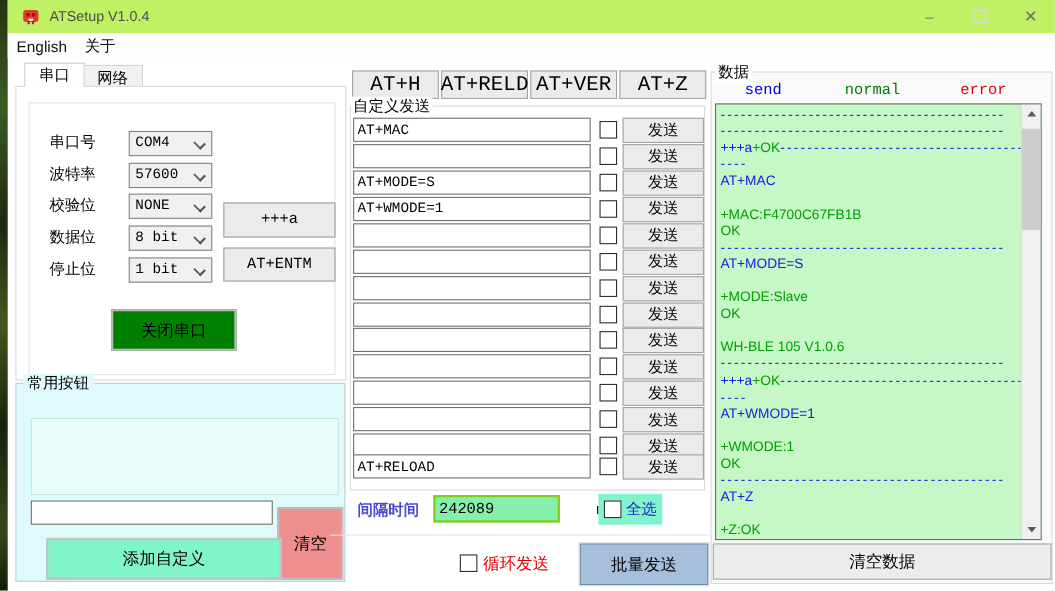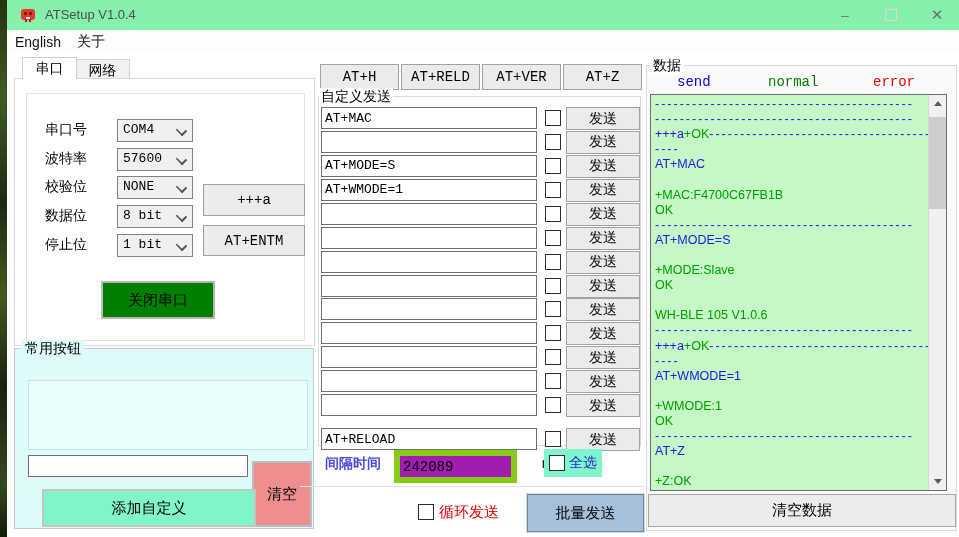--- a/index.html
+++ b/index.html
@@ -6,21 +6,21 @@
   body{width:959px;height:537px;position:relative;background:#ffffff;overflow:hidden;
        font-family:"Liberation Sans","DejaVu Sans",sans-serif;color:#000;}
   .mono{font-family:"Liberation Mono","DejaVu Sans Mono",monospace;}
   .abs{position:absolute;}
 
   
   #strip{left:0;top:0;width:7px;height:537px;
     background:linear-gradient(180deg,#24330f 0%,#3e5a24 18%,#1b2a10 38%,#41591f 55%,#16230c 72%,#35491d 90%,#101b08 100%);}
 
   
-  #titlebar{left:7px;top:0;width:952px;height:30px;background:#86efac;}
+  #titlebar{left:7px;top:0;width:952px;height:30px;background:#bef264;}
   #app-icon{left:13px;top:7px;width:16px;height:16px;}
   #app-title{left:38px;top:7px;font-size:13px;color:#4d4d4d;}
   .tb-btn{top:0;width:46px;height:30px;display:flex;align-items:center;justify-content:center;color:#7a7a7a;font-size:14px;}
   #btn-min{left:815px;}
   #btn-max{left:861px;}
   #btn-close{left:907px;color:#6e6e6e;font-size:15px;}
   #max-glyph{width:10px;height:10px;border:1px solid #d9d9d9;}
 
   
   #menubar{left:7px;top:30px;width:952px;height:23px;background:#fdfdfd;}
@@ -47,32 +47,32 @@
   
   #commonbox{left:14px;top:348px;width:298px;height:179px;background:#defafa;border:1px solid #c9c9c9;}
   #commonbox-label{left:21px;top:340px;background:#defafa;padding:0 4px;font-size:14px;z-index:2;}
   #common-list{left:28px;top:380px;width:278px;height:68px;background:#e9fdfd;border:1px solid #c5e4e4;}
   #common-input{left:28px;top:455px;width:212px;height:20px;border:1px solid #6f6f6f;background:#fff;font-size:14px;padding:0 3px;}
   #btn-clear{left:252px;top:461px;width:56px;height:62px;background:#ee8e8e;border:2px solid #bcbcbc;font-size:15px;}
   #btn-add-custom{left:31px;top:489px;width:210px;height:34px;background:#80f5c8;border:2px solid #c4c4c4;font-size:15px;margin-left:11px;}
 
   
   #quick-buttons{left:320px;top:64px;width:322px;height:24px;}
-  .qbtn{position:absolute;top:0;width:77px;height:24px;background:#ebebeb;border:1px solid #a2a2a2;display:flex;align-items:center;justify-content:center;font-size:14px;}
+  .qbtn{position:absolute;top:0;width:77px;height:24px;background:#ebebeb;border:1px solid #a2a2a2;display:flex;align-items:center;justify-content:center;font-size:19px;}
   #customsend-box{left:318px;top:96px;width:321px;height:348px;border:1px solid #dadada;}
   #customsend-label{left:319px;top:88px;background:#fff;padding:0 2px;font-size:14px;z-index:2;}
   #cs-rows{left:321px;top:107px;width:318px;height:336px;}
   .cs-row{position:absolute;left:0;width:318px;height:22px;}
   .cs-input{position:absolute;left:0;top:0;width:208px;height:18px;border:1px solid #6f6f6f;font-size:13px;padding:1px 3px;background:#fff;}
   .cb{position:absolute;width:14px;height:14px;background:#fff;border:1px solid #2e2e2e;}
   .cs-cb{left:224px;top:3px;}
   .cs-send{position:absolute;left:245px;top:0;width:72px;height:21px;background:#ebebeb;border:1px solid #a2a2a2;display:flex;align-items:center;justify-content:center;font-size:14px;}
 
   #interval-label{left:325px;top:455px;font-size:14px;font-weight:bold;color:#4a4ad6;}
-  #interval-input{left:394px;top:450px;width:105px;height:21px;background:#a21caf;border:6px solid #84cc16;font-size:14px;padding:0 3px;}
+  #interval-input{left:394px;top:450px;width:105px;height:21px;background:#86efac;border:2px solid #84cc16;font-size:14px;padding:0 3px;}
   #interval-ms{left:514px;top:456px;font-size:14px;padding-left:28px;}
   #select-all{left:544px;top:449px;width:58px;height:28px;background:#80f5cd;}
   #select-all .cb{left:5px;top:6px;}
   #select-all-label{position:absolute;left:25px;top:5px;font-size:14px;color:#2525c4;}
   #sep-line{left:300px;top:486px;width:345px;height:1px;background:#e4e4e4;}
   #loop-cb{left:418px;top:504px;}
   #loop-label{left:439px;top:503px;font-size:15px;color:#e60000;}
   #btn-batch{left:527px;top:494px;width:115px;height:36px;background:#a6bfda;border:1px solid #6e87a0;outline:1px solid #dadada;font-size:15px;}
 
   
@@ -243,21 +243,21 @@
     <div class="cs-row" style="top: 263.23px;">
       <input class="cs-input mono" style="">
       <span class="cb cs-cb"></span>
       <div class="cs-send">发送</div>
     </div>
     <div class="cs-row" style="top: 287.16px;">
       <input class="cs-input mono" style="">
       <span class="cb cs-cb"></span>
       <div class="cs-send">发送</div>
     </div>
-    <div class="cs-row" style="top: 321px;">
+    <div class="cs-row" style="top: 306px;">
       <input class="cs-input mono" value="AT+RELOAD" style="">
       <span class="cb cs-cb"></span>
       <div class="cs-send">发送</div>
     </div>
   </div>
 
 <span id="interval-label" class="abs">间隔时间</span>
 <input id="interval-input" class="abs mono" value="242089" style="">
 <span id="interval-ms" class="abs mono">ms</span>
 <div id="select-all" class="abs">

